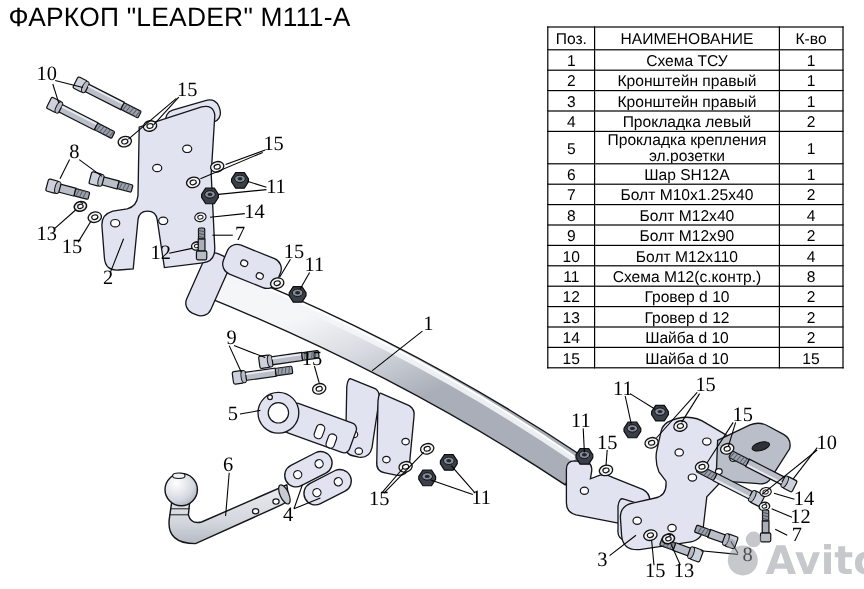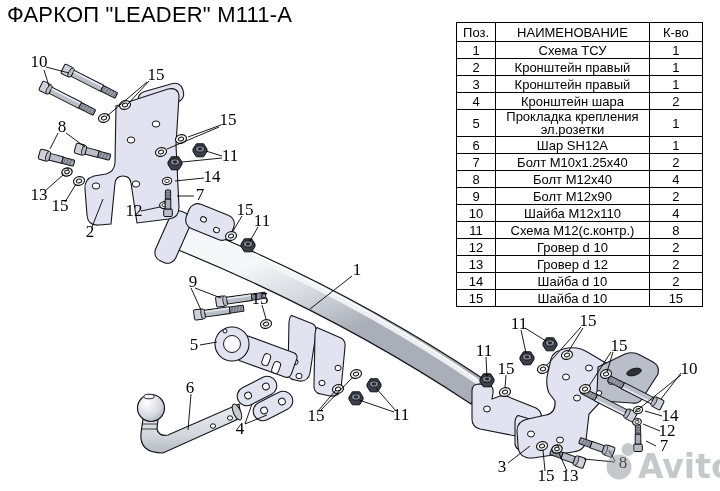--- a/index.html
+++ b/index.html
@@ -363,21 +363,21 @@
         <td>Кронштейн правый</td>
         <td>1</td>
       </tr>
       <tr>
         <td>3</td>
         <td>Кронштейн правый</td>
         <td>1</td>
       </tr>
       <tr>
         <td>4</td>
-        <td>Кронштейн шара</td>
+        <td>Прокладка левый</td>
         <td>2</td>
       </tr>
       <tr>
         <td>5</td>
         <td>Прокладка крепления эл.розетки</td>
         <td>1</td>
       </tr>
       <tr>
         <td>6</td>
         <td>Шар SH12A</td>
@@ -393,21 +393,21 @@
         <td>Болт М12х40</td>
         <td>4</td>
       </tr>
       <tr>
         <td>9</td>
         <td>Болт М12х90</td>
         <td>2</td>
       </tr>
       <tr>
         <td>10</td>
-        <td>Шайба М12х110</td>
+        <td>Болт М12х110</td>
         <td>4</td>
       </tr>
       <tr>
         <td>11</td>
         <td>Схема М12(с.контр.)</td>
         <td>8</td>
       </tr>
       <tr>
         <td>12</td>
         <td>Гровер d 10</td>

